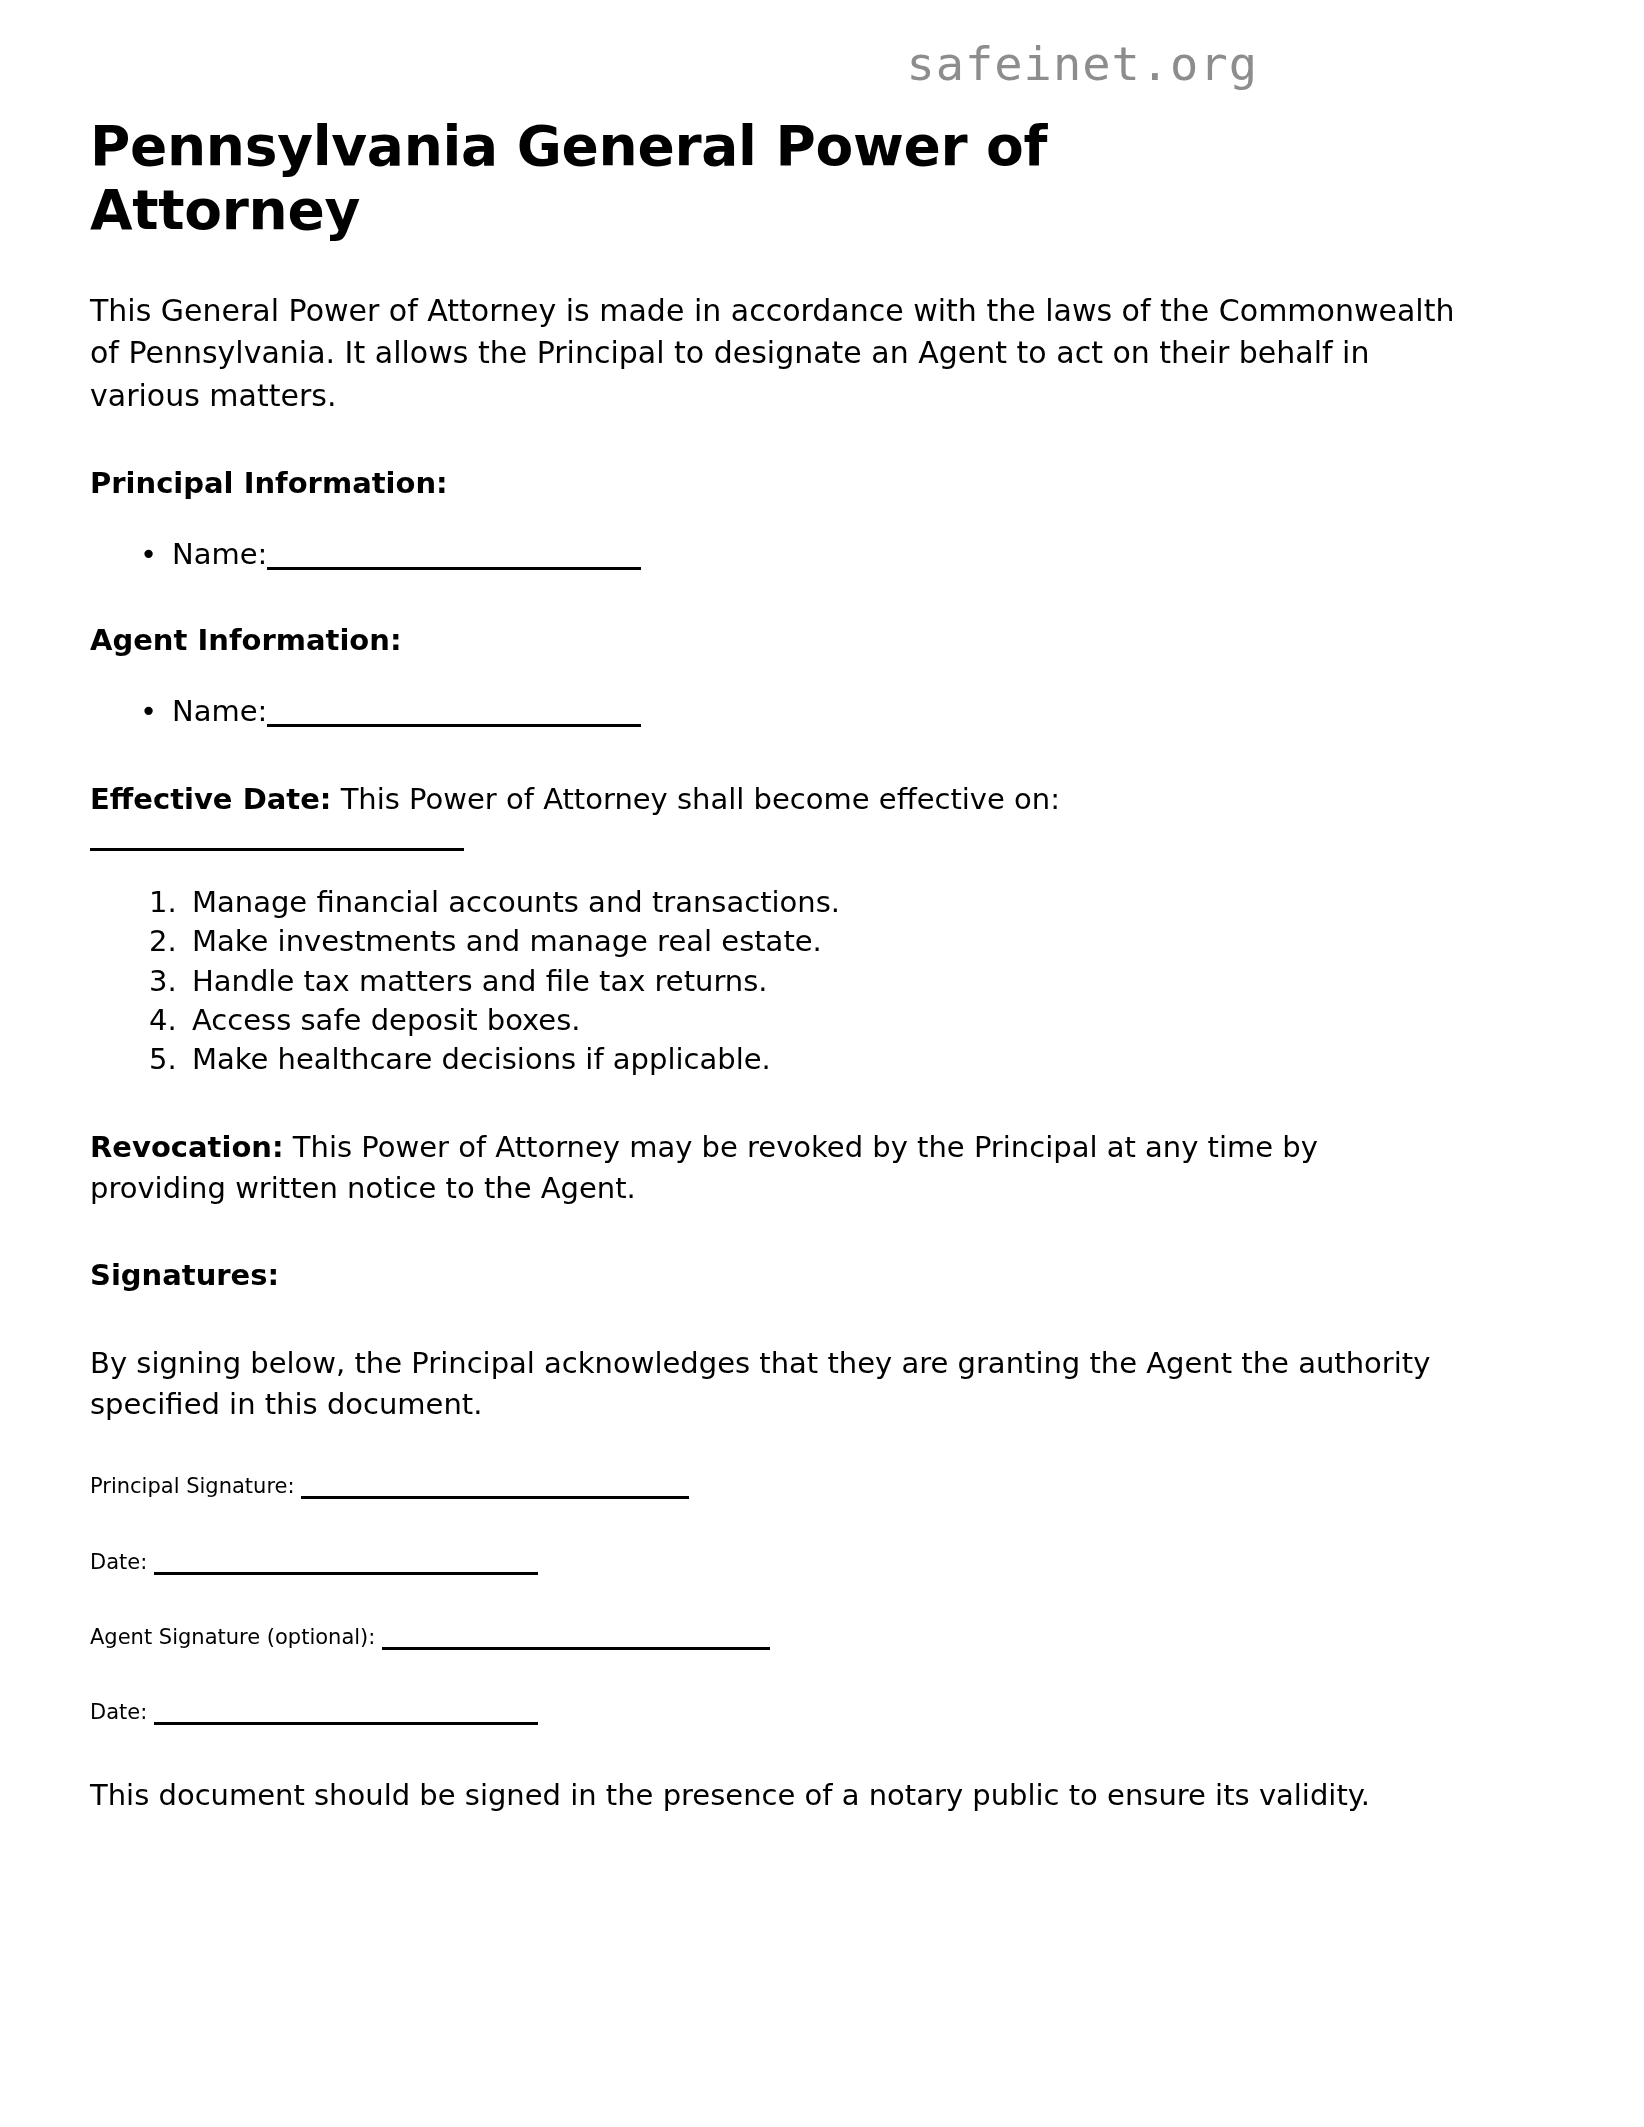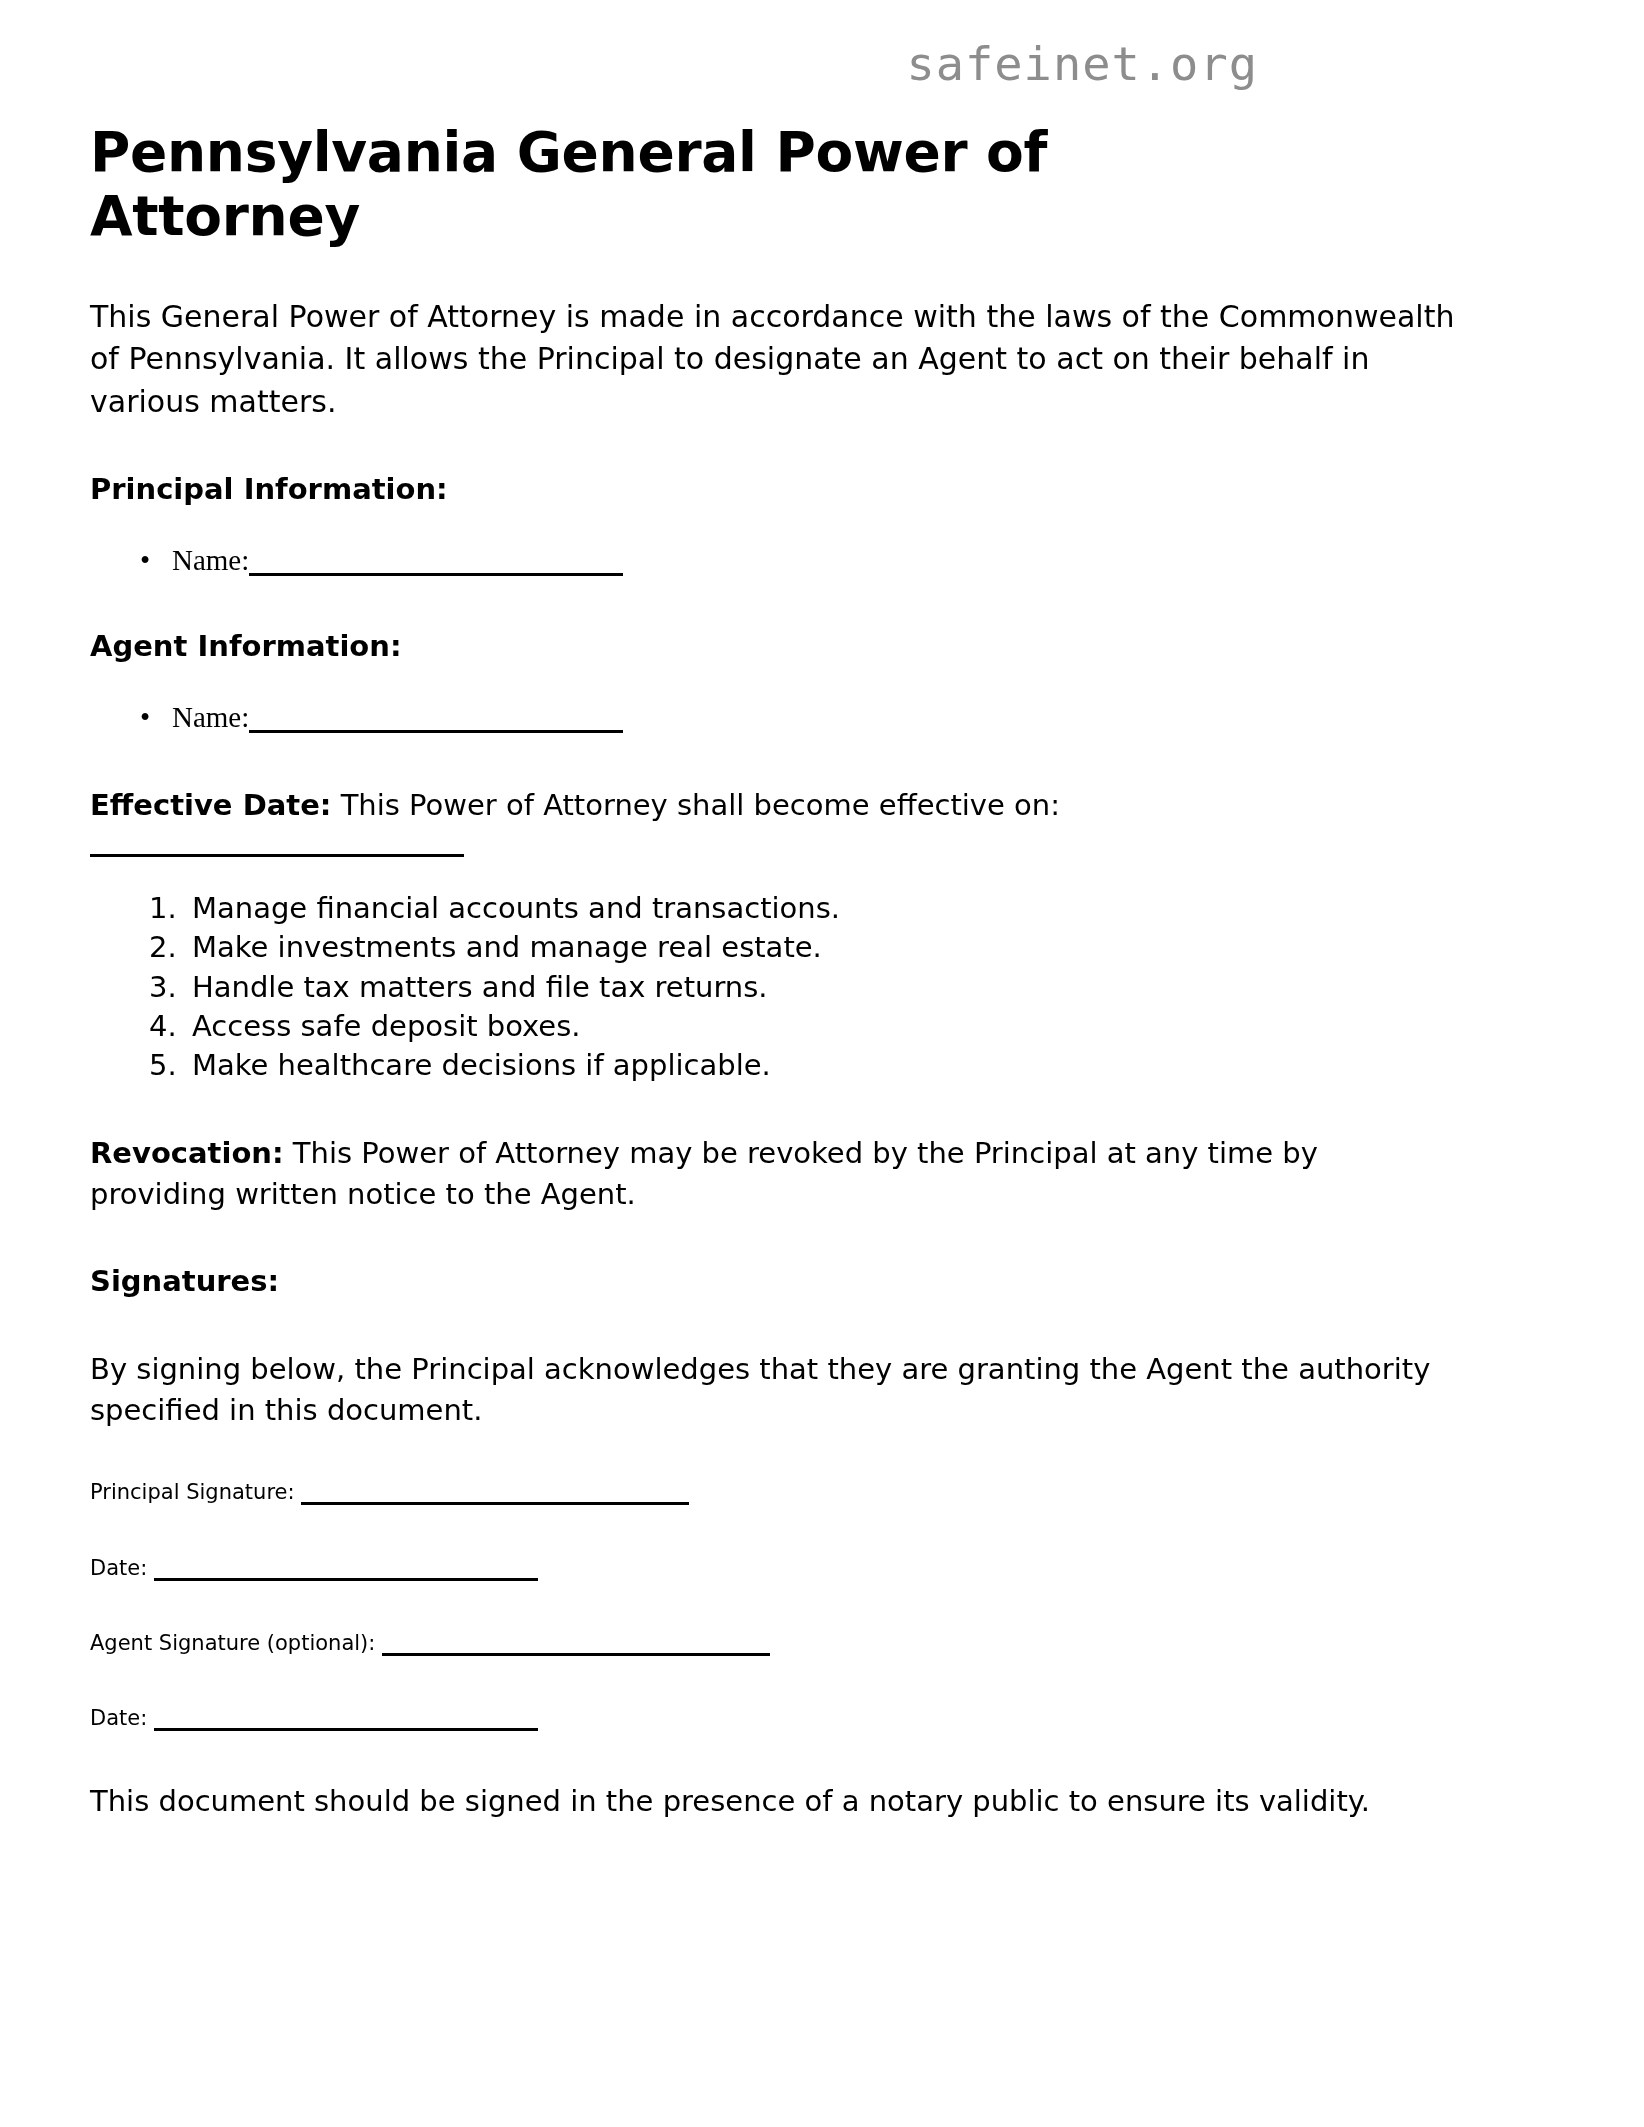--- a/index.html
+++ b/index.html
@@ -42,21 +42,21 @@
     left: 90px;
     top: 108px;
     width: 1400px;
   }
 
   h1.doc-title {
     font-family: "DejaVu Sans", sans-serif;
     font-weight: bold;
     font-size: 55px;
     line-height: 1.17;
-    margin: 12px 0 0 0;
+    margin: 6px 0 0 0;
     letter-spacing: -0.3px;
     max-width: 1130px;
   }
 
   p.intro {
     font-size: 30px;
     line-height: 1.42;
     margin: 47px 0 0 0;
     max-width: 1368px;
     font-weight: normal;
@@ -66,21 +66,20 @@
     font-size: 29px;
     font-weight: bold;
     margin: 48px 0 0 0;
     line-height: 1.3;
   }
 
   ul.bullets {
     list-style: none;
     margin: 32px 0 0 0;
     padding: 0 0 0 82px;
-    font-family: Liberation Serif, serif;
   }
   ul.bullets li {
     font-size: 29px;
     line-height: 1.35;
     position: relative;
     margin: 0;
     white-space: nowrap;
   }
   ul.bullets li::before {
     content: "\2022";

